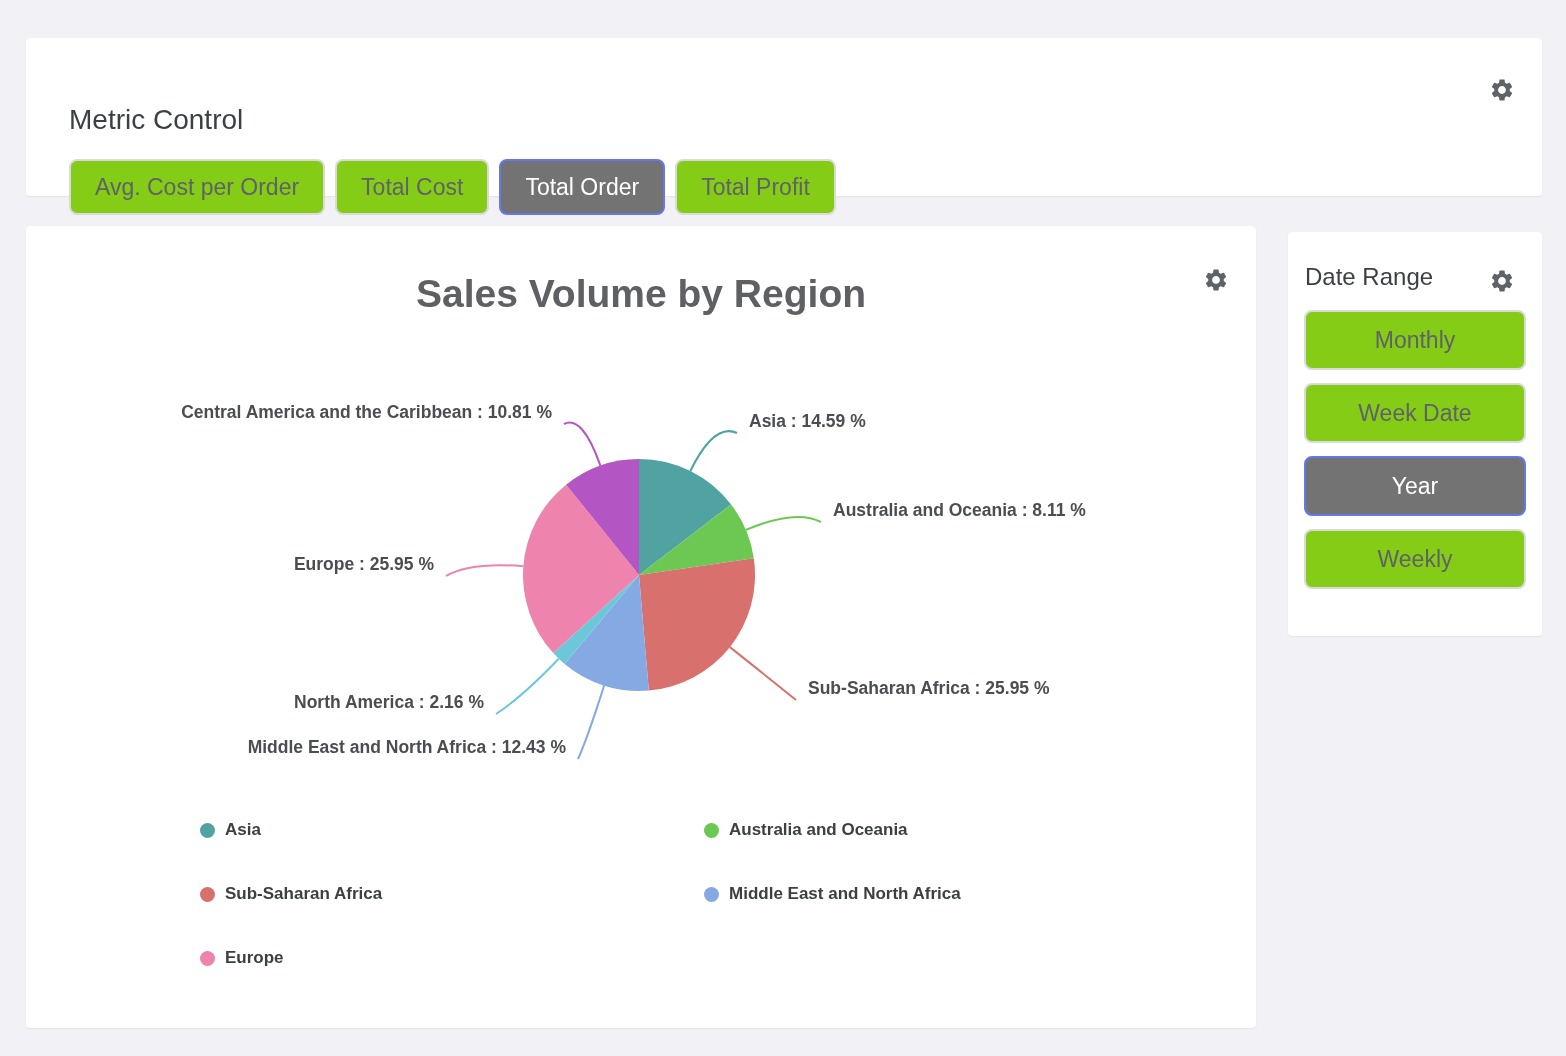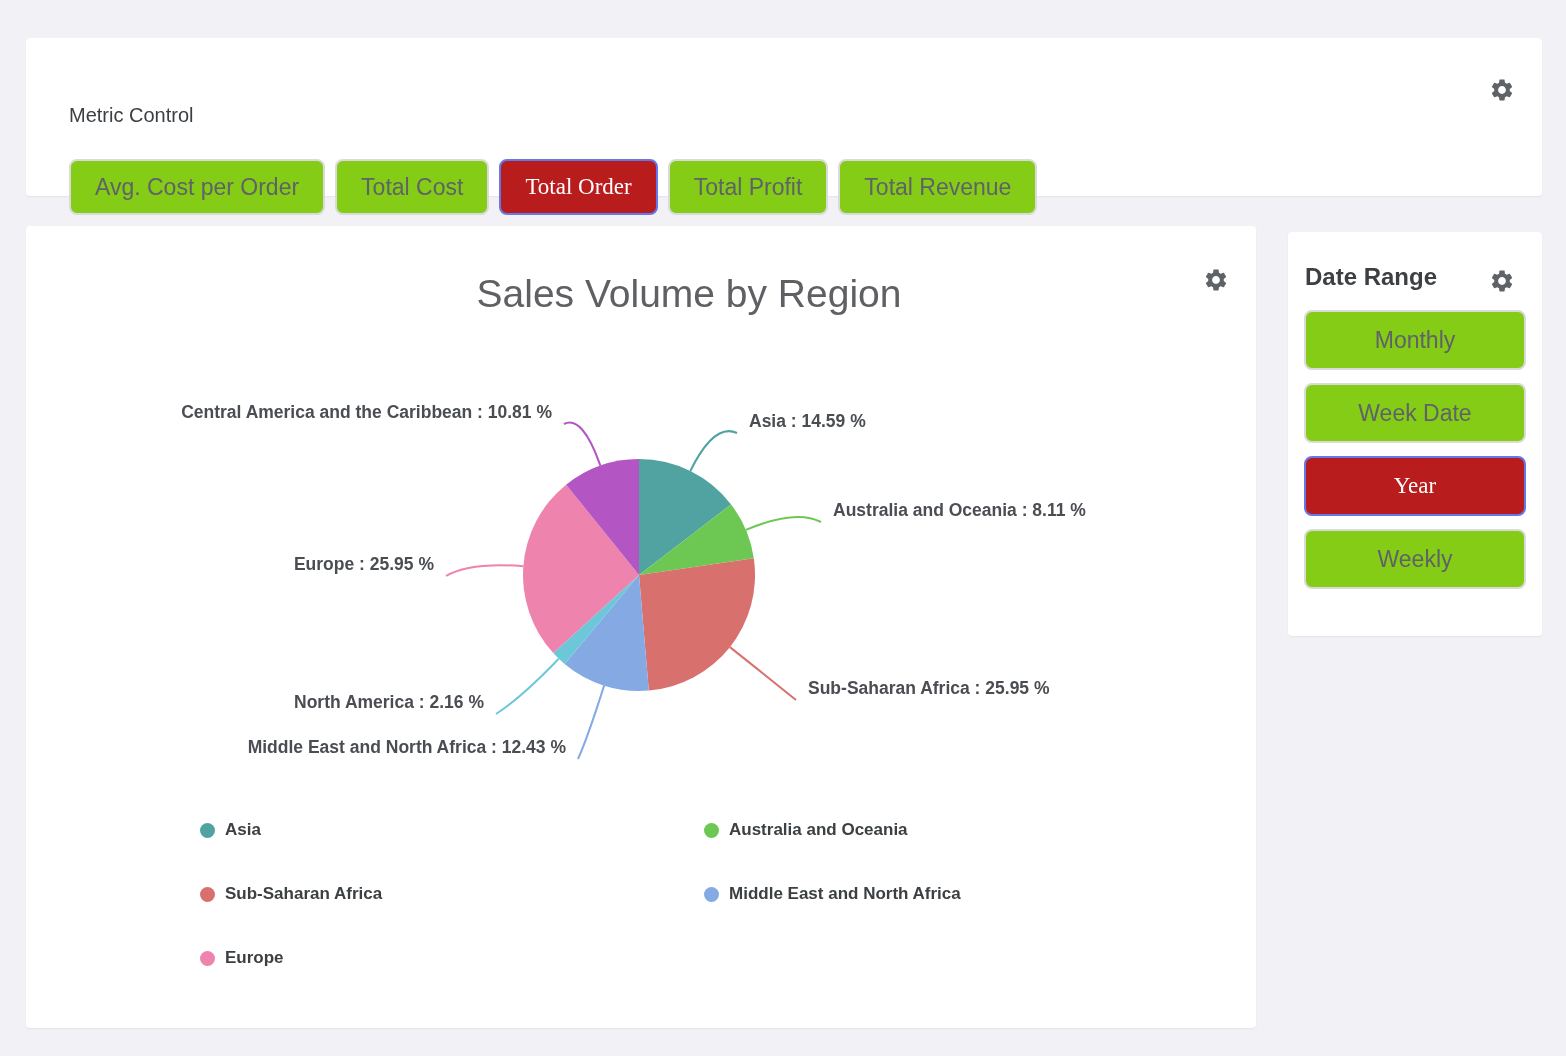--- a/index.html
+++ b/index.html
@@ -4,45 +4,45 @@
 <title>Dashboard</title>
 <style>
   html,body{margin:0;padding:0;background:#f1f1f6;}
   .page{position:relative;width:1566px;height:1056px;background:#f1f1f6;
         font-family:"Liberation Sans",sans-serif;overflow:hidden;}
   .panel{position:absolute;background:#ffffff;border-radius:4px;
          box-shadow:0 1px 2px rgba(60,64,67,.07);}
   
   .metric-panel{left:26px;top:38px;width:1516px;height:158px;}
   .metric-title{position:absolute;left:43px;top:66px;margin:0;
-                font-size:20px;font-weight:400;color:#3c4043;}
+                font-size:28px;font-weight:400;color:#3c4043;}
   .metric-buttons{position:absolute;left:43px;top:121px;display:flex;gap:10px;}
   .pill{height:56px;padding:0 24px;font-size:23px;color:#5f6368;background:#84cc16;
         border:2px solid #dadada;border-radius:8px;cursor:pointer;
         font-family:"Liberation Sans",sans-serif;white-space:nowrap;}
-  .pill.selected{background:#b91c1c;border-color:#6478ec;color:#fff;font-family:Liberation Serif, serif;}
+  .pill.selected{background:#737373;border-color:#6478ec;color:#fff;}
   .gear{position:absolute;right:27px;cursor:pointer;}
   .gear svg{width:26px;height:26px;fill:#5f6368;display:block;}
   .metric-gear{top:39px;}
   
   .chart-panel{left:26px;top:226px;width:1230px;height:802px;}
   .chart-title{position:absolute;left:0;width:100%;top:46px;margin:0;text-align:center;
-               font-size:39px;font-weight:400;color:#5f6063;padding-left:48px;}
+               font-size:39px;font-weight:700;color:#5f6063;}
   .chart-gear{top:41px;}
   #pie-svg{position:absolute;left:0;top:0;}
   .slice-label{font:700 17.5px "Liberation Sans",sans-serif;fill:#4a4d52;}
   .legend{position:absolute;left:174px;top:592px;display:grid;
           grid-template-columns:464px auto;row-gap:14px;gap:40px;}
   .legend-item{display:flex;align-items:center;gap:10px;height:24px;cursor:pointer;}
   .legend-dot{width:15px;height:15px;border-radius:50%;flex:0 0 auto;}
   .legend-text{font-size:17px;font-weight:700;color:#3c4043;white-space:nowrap;}
   
   .date-panel{left:1288px;top:232px;width:254px;height:404px;}
   .date-title{position:absolute;left:17px;top:31px;margin:0;
-              font-size:24px;font-weight:700;color:#3c4043;}
+              font-size:24px;font-weight:400;color:#3c4043;}
   .date-gear{top:36px;}
   .date-buttons{position:absolute;left:16px;top:78px;display:flex;
                 flex-direction:column;gap:13px;}
   .pill.block{width:222px;padding:6px;height:60px;}
 </style>
 </head>
 <body>
 
 <div class="page">
 
@@ -51,21 +51,20 @@
     <span class="gear metric-gear">
       <svg viewBox="0 0 24 24">
           <path d="M19.14 12.94c.04-.3.06-.61.06-.94 0-.32-.02-.64-.07-.94l2.03-1.58c.18-.14.23-.41.12-.61l-1.92-3.32c-.12-.22-.37-.29-.59-.22l-2.39.96c-.5-.38-1.03-.7-1.62-.94l-.36-2.54c-.04-.24-.24-.41-.48-.41h-3.84c-.24 0-.43.17-.47.41l-.36 2.54c-.59.24-1.13.57-1.62.94l-2.39-.96c-.22-.08-.47 0-.59.22L2.74 8.87c-.12.21-.08.47.12.61l2.03 1.58c-.05.3-.09.63-.09.94s.02.64.07.94l-2.03 1.58c-.18.14-.23.41-.12.61l1.92 3.32c.12.22.37.29.59.22l2.39-.96c.5.38 1.03.7 1.62.94l.36 2.54c.05.24.24.41.48.41h3.84c.24 0 .44-.17.47-.41l.36-2.54c.59-.24 1.13-.56 1.62-.94l2.39.96c.22.08.47 0 .59-.22l1.92-3.32c.12-.22.07-.47-.12-.61l-2.01-1.58zM12 15.6c-1.98 0-3.6-1.62-3.6-3.6s1.62-3.6 3.6-3.6 3.6 1.62 3.6 3.6-1.62 3.6-3.6 3.6z"></path>
         </svg>
     </span>
     <div class="metric-buttons" id="metric-buttons">
         <button class="pill">Avg. Cost per Order</button>
         <button class="pill">Total Cost</button>
         <button class="pill selected">Total Order</button>
         <button class="pill">Total Profit</button>
-        <button class="pill">Total Revenue</button>
       </div>
   </section>
 
   <section class="panel chart-panel">
     <h1 class="chart-title">Sales Volume by Region</h1>
     <span class="gear chart-gear">
       <svg viewBox="0 0 24 24">
           <path d="M19.14 12.94c.04-.3.06-.61.06-.94 0-.32-.02-.64-.07-.94l2.03-1.58c.18-.14.23-.41.12-.61l-1.92-3.32c-.12-.22-.37-.29-.59-.22l-2.39.96c-.5-.38-1.03-.7-1.62-.94l-.36-2.54c-.04-.24-.24-.41-.48-.41h-3.84c-.24 0-.43.17-.47.41l-.36 2.54c-.59.24-1.13.57-1.62.94l-2.39-.96c-.22-.08-.47 0-.59.22L2.74 8.87c-.12.21-.08.47.12.61l2.03 1.58c-.05.3-.09.63-.09.94s.02.64.07.94l-2.03 1.58c-.18.14-.23.41-.12.61l1.92 3.32c.12.22.37.29.59.22l2.39-.96c.5.38 1.03.7 1.62.94l.36 2.54c.05.24.24.41.48.41h3.84c.24 0 .44-.17.47-.41l.36-2.54c.59-.24 1.13-.56 1.62-.94l2.39.96c.22.08.47 0 .59-.22l1.92-3.32c.12-.22.07-.47-.12-.61l-2.01-1.58zM12 15.6c-1.98 0-3.6-1.62-3.6-3.6s1.62-3.6 3.6-3.6 3.6 1.62 3.6 3.6-1.62 3.6-3.6 3.6z"></path>
         </svg>
     </span>

